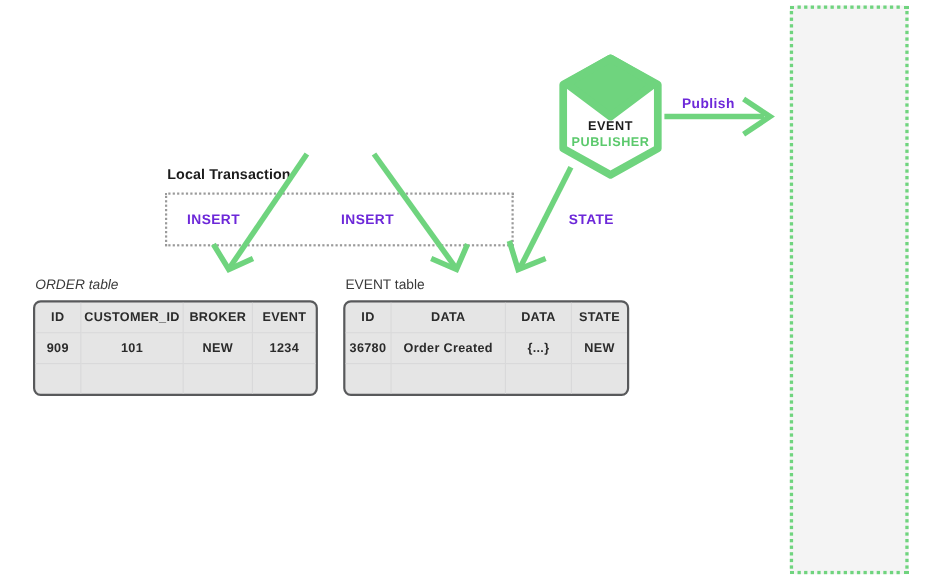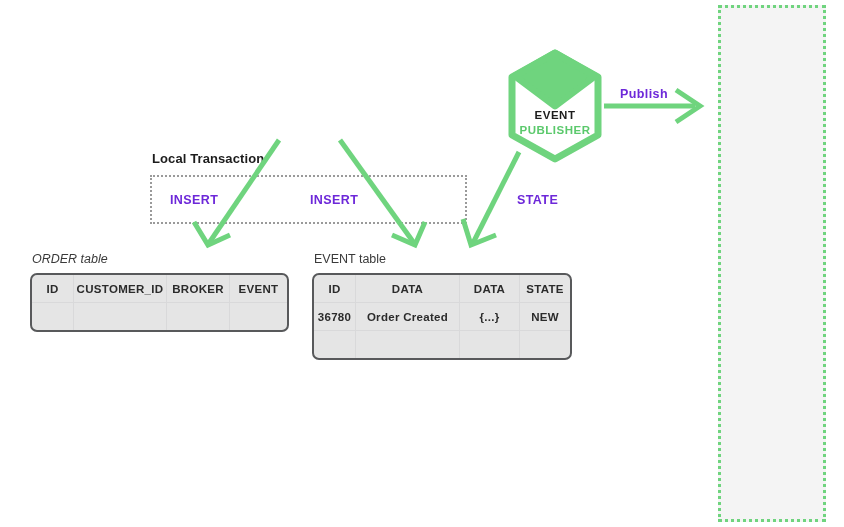--- a/index.html
+++ b/index.html
@@ -213,20 +213,26 @@
         <col style="width:57px">
       </colgroup>
     <tbody>
         <tr>
           <td>ID</td>
           <td>CUSTOMER_ID</td>
           <td>BROKER</td>
           <td>EVENT</td>
         </tr>
         <tr>
+          <td class="val">909</td>
+          <td class="val">101</td>
+          <td class="val">NEW</td>
+          <td class="val">1234</td>
+        </tr>
+        <tr>
           <td class="empty"></td>
           <td class="empty"></td>
           <td class="empty"></td>
           <td class="empty"></td>
         </tr>
       </tbody>
   </table>
 
   <table class="db" id="tbl-event">
     <colgroup>

